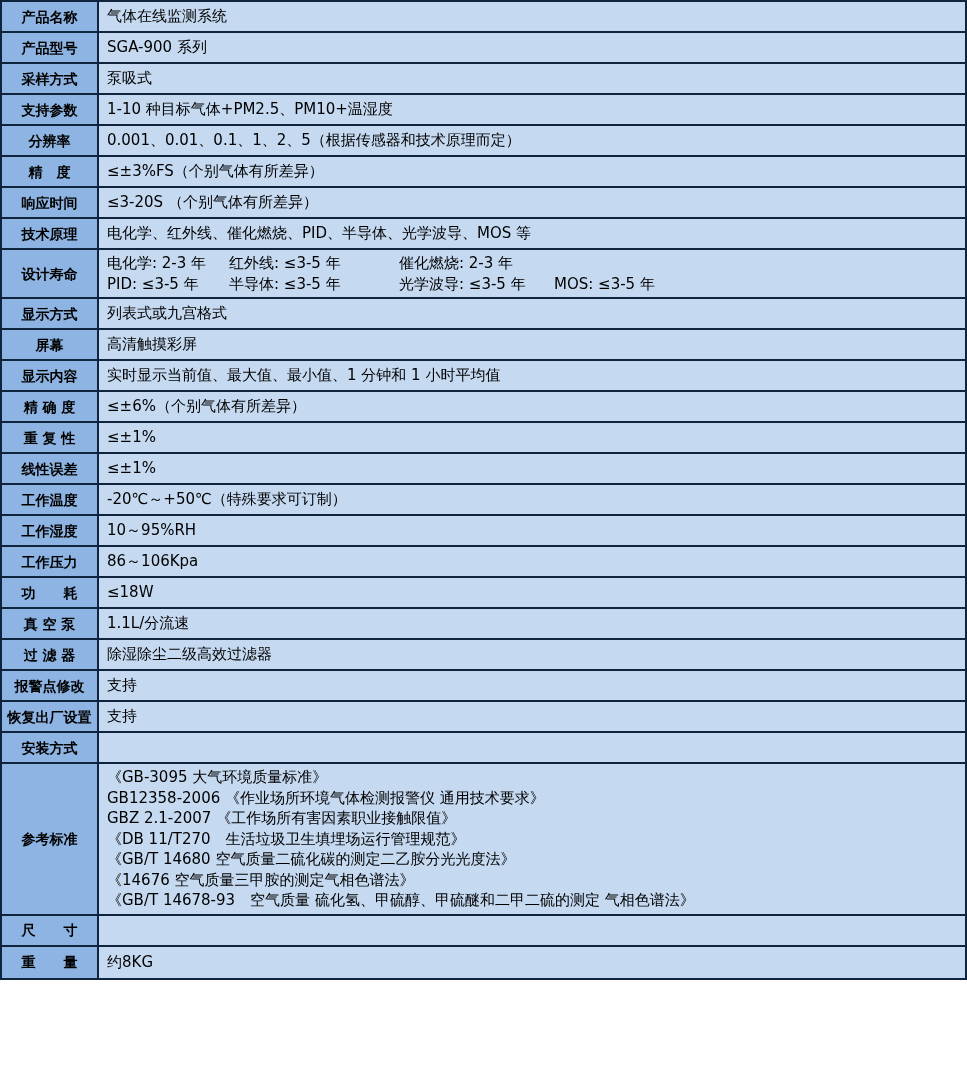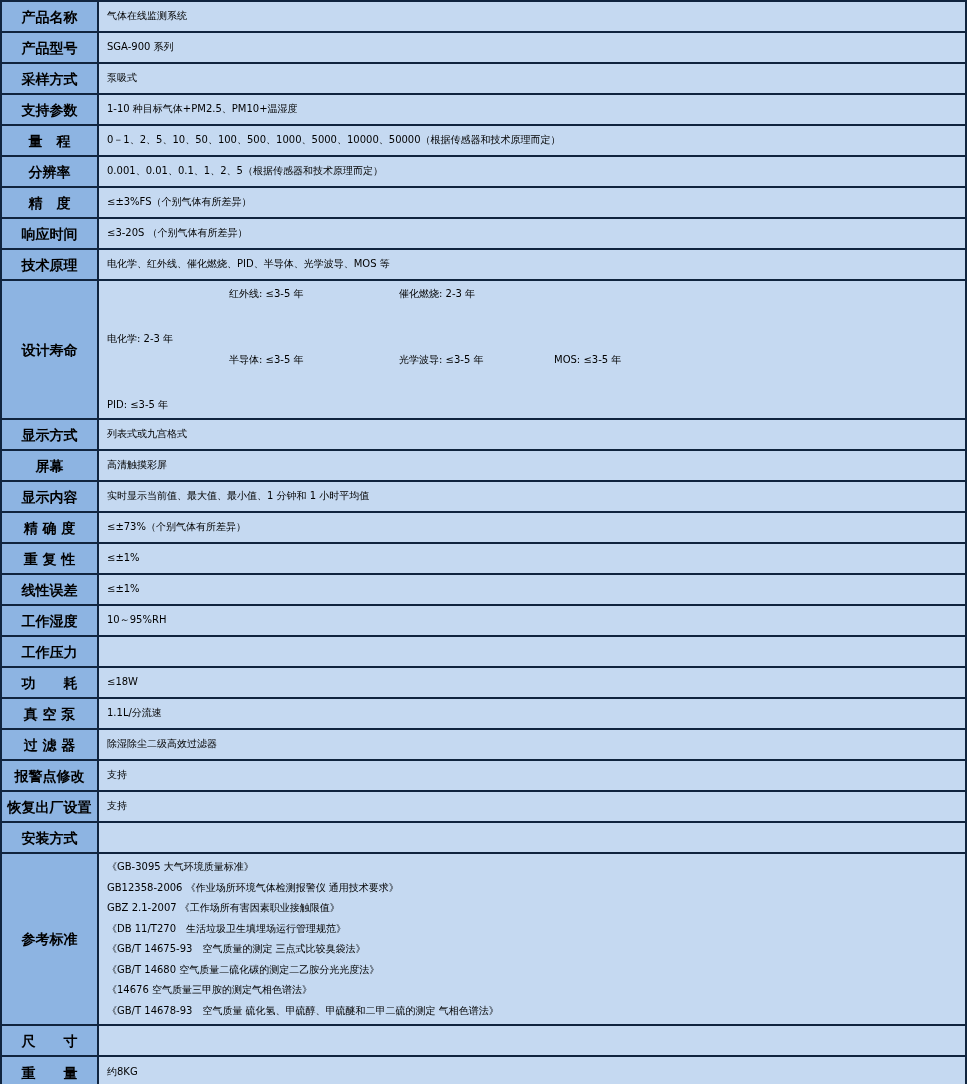--- a/index.html
+++ b/index.html
@@ -39,28 +39,28 @@
     padding:2px 1px;
   }
   .cell-value{
     box-sizing:border-box;
     flex:1;
     background:var(--value-bg,#C5D9F1);
     display:flex;
     flex-direction:column;
     justify-content:center;
     padding:3px 8px;
-    font-size:10px;
+    font-size:15px;
   }
   .line{
     line-height:20.5px;
     white-space:normal;
   }
   .seg{display:inline-block;vertical-align:top;}
-  .seg-0{width:122px;margin-top:45px;}
+  .seg-0{width:122px;}
   .seg-1{width:170px;}
   .seg-2{width:155px;}
 </style>
 </head>
 <body>
 
 <div class="spec-table">
     <div class="row">
       <div class="cell-label">产品名称</div>
       <div class="cell-value">
@@ -79,26 +79,20 @@
         <div class="line">泵吸式</div>
       </div>
     </div>
     <div class="row">
       <div class="cell-label">支持参数</div>
       <div class="cell-value">
         <div class="line">1-10 种目标气体+PM2.5、PM10+温湿度</div>
       </div>
     </div>
     <div class="row">
-      <div class="cell-label">量　程</div>
-      <div class="cell-value">
-        <div class="line">0－1、2、5、10、50、100、500、1000、5000、10000、50000（根据传感器和技术原理而定）</div>
-      </div>
-    </div>
-    <div class="row">
       <div class="cell-label">分辨率</div>
       <div class="cell-value">
         <div class="line">0.001、0.01、0.1、1、2、5（根据传感器和技术原理而定）</div>
       </div>
     </div>
     <div class="row">
       <div class="cell-label">精　度</div>
       <div class="cell-value">
         <div class="line">≤±3%FS（个别气体有所差异）</div>
       </div>
@@ -136,43 +130,52 @@
     </div>
     <div class="row">
       <div class="cell-label">显示内容</div>
       <div class="cell-value">
         <div class="line">实时显示当前值、最大值、最小值、1 分钟和 1 小时平均值</div>
       </div>
     </div>
     <div class="row">
       <div class="cell-label">精 确 度</div>
       <div class="cell-value">
-        <div class="line">≤±73%（个别气体有所差异）</div>
+        <div class="line">≤±6%（个别气体有所差异）</div>
       </div>
     </div>
     <div class="row">
       <div class="cell-label">重 复 性</div>
       <div class="cell-value">
         <div class="line">≤±1%</div>
       </div>
     </div>
     <div class="row">
       <div class="cell-label">线性误差</div>
       <div class="cell-value">
         <div class="line">≤±1%</div>
       </div>
     </div>
     <div class="row">
+      <div class="cell-label">工作温度</div>
+      <div class="cell-value">
+        <div class="line">-20℃～+50℃（特殊要求可订制）</div>
+      </div>
+    </div>
+    <div class="row">
       <div class="cell-label">工作湿度</div>
       <div class="cell-value">
         <div class="line">10～95%RH</div>
       </div>
     </div>
     <div class="row">
       <div class="cell-label">工作压力</div>
+      <div class="cell-value">
+        <div class="line">86～106Kpa</div>
+      </div>
     </div>
     <div class="row">
       <div class="cell-label">功　　耗</div>
       <div class="cell-value">
         <div class="line">≤18W</div>
       </div>
     </div>
     <div class="row">
       <div class="cell-label">真 空 泵</div>
       <div class="cell-value">
@@ -200,21 +203,20 @@
     <div class="row">
       <div class="cell-label">安装方式</div>
     </div>
     <div class="row">
       <div class="cell-label">参考标准</div>
       <div class="cell-value">
         <div class="line">《GB-3095 大气环境质量标准》</div>
         <div class="line">GB12358-2006 《作业场所环境气体检测报警仪 通用技术要求》</div>
         <div class="line">GBZ 2.1-2007 《工作场所有害因素职业接触限值》</div>
         <div class="line">《DB 11/T270　生活垃圾卫生填埋场运行管理规范》</div>
-        <div class="line">《GB/T 14675-93　空气质量的测定 三点式比较臭袋法》</div>
         <div class="line">《GB/T 14680 空气质量二硫化碳的测定二乙胺分光光度法》</div>
         <div class="line">《14676 空气质量三甲胺的测定气相色谱法》</div>
         <div class="line">《GB/T 14678-93　空气质量 硫化氢、甲硫醇、甲硫醚和二甲二硫的测定 气相色谱法》</div>
       </div>
     </div>
     <div class="row">
       <div class="cell-label">尺　　寸</div>
     </div>
     <div class="row">
       <div class="cell-label">重　　量</div>

